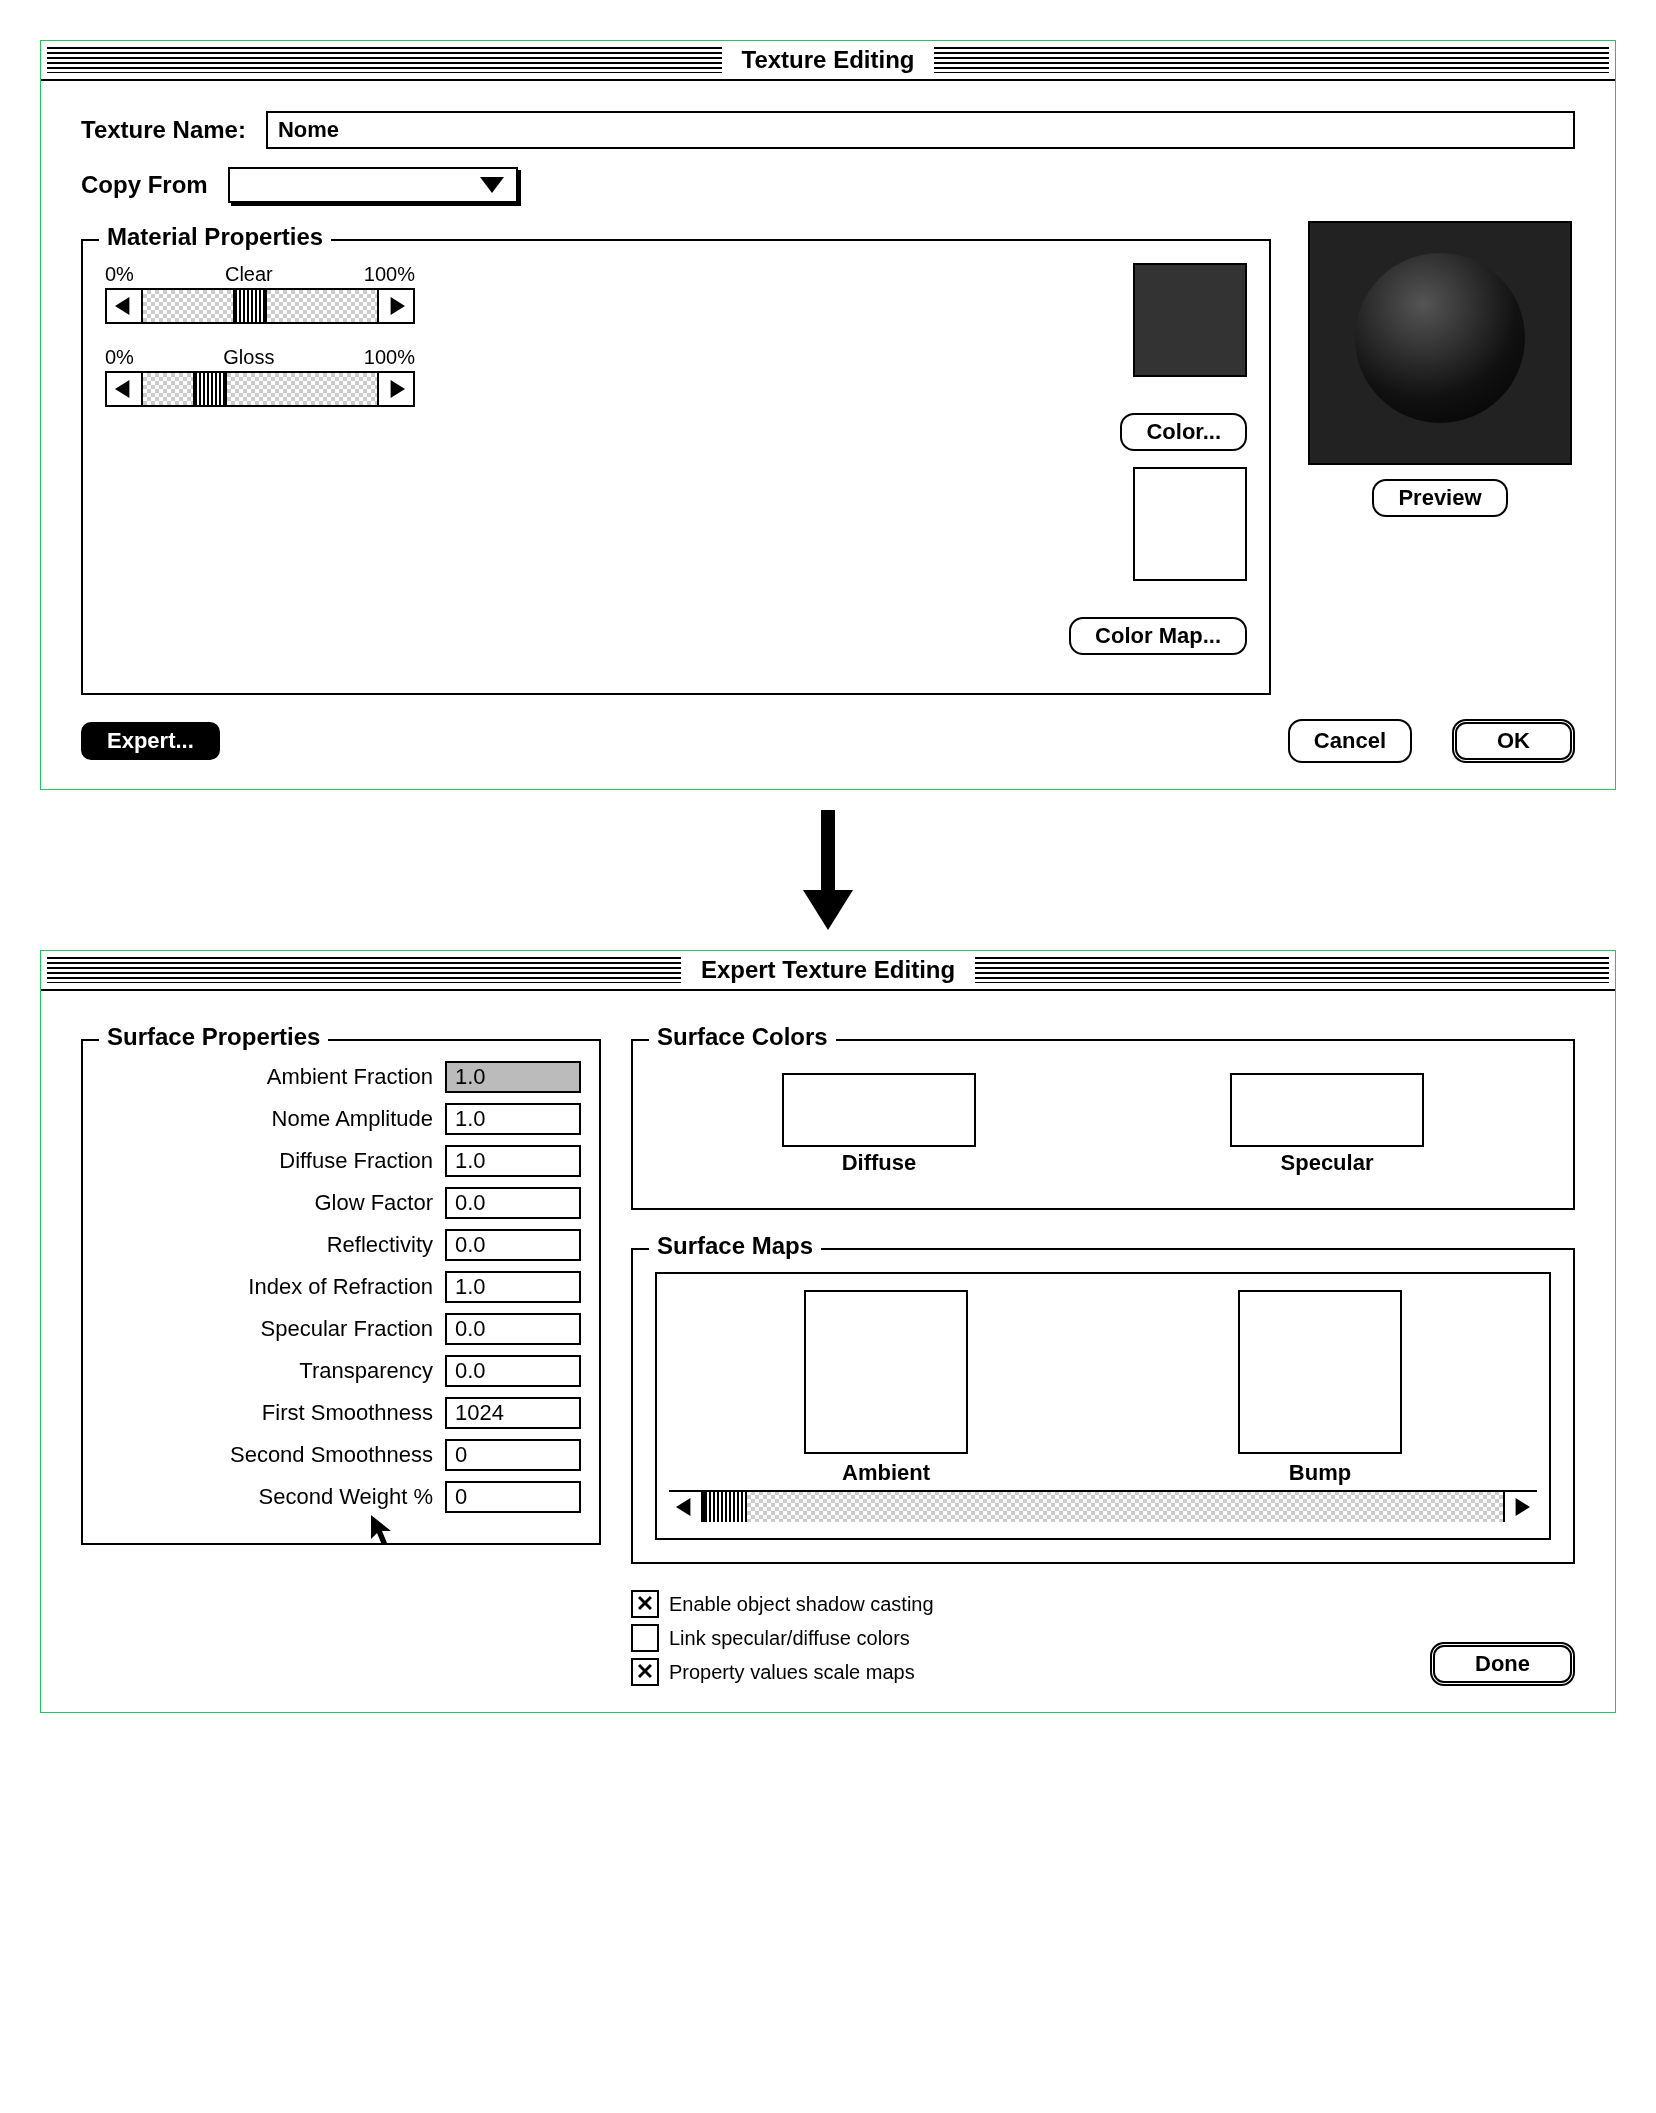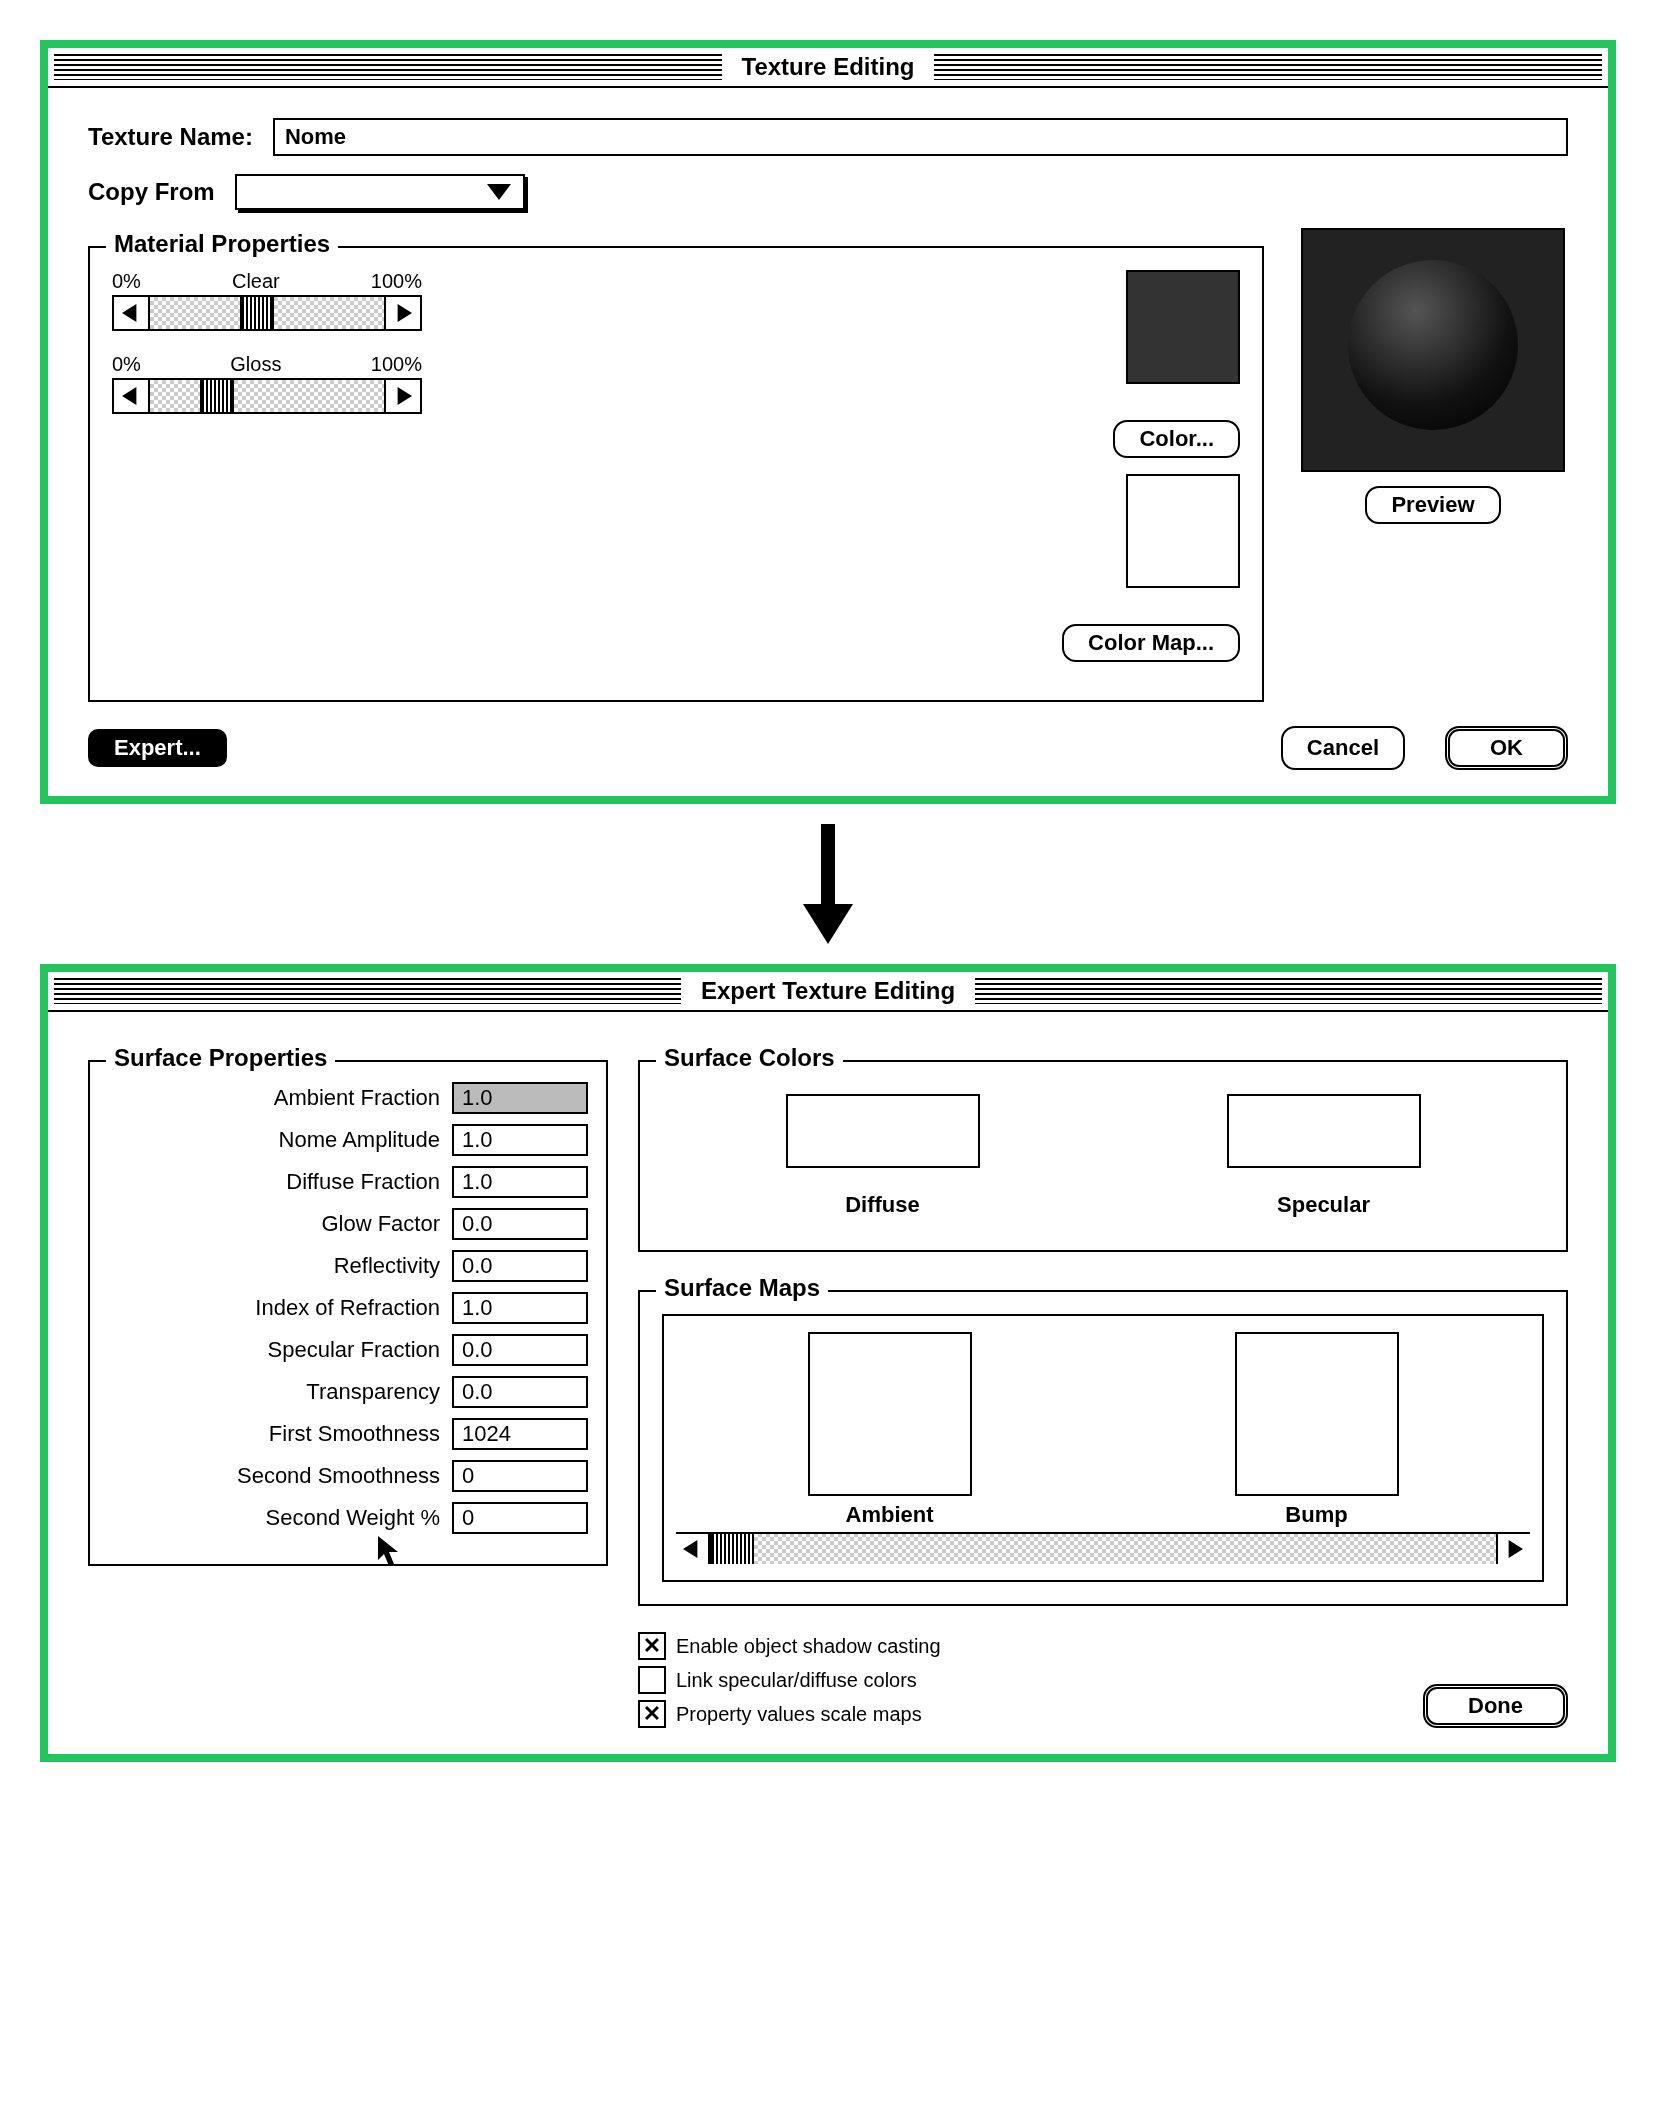--- a/index.html
+++ b/index.html
@@ -4,21 +4,21 @@
 <style>
 body {
   margin: 0;
   padding: 40px;
   font-family: Chicago, "Helvetica Neue", Arial, sans-serif;
   font-size: 22px;
   background: #fff;
   color: #000;
 }
 .window {
-  border: 8px solid #22c55e;
+  border: 1px solid #22c55e;
   background: #fff;
   margin-bottom: 40px;
 }
 .titlebar {
   display: flex;
   align-items: center;
   height: 38px;
   border-bottom: 2px solid #000;
   background: #fff;
 }
@@ -153,21 +153,21 @@
 .proprow input {
   width: 136px; height: 32px;
   border: 2px solid #000;
   font: inherit;
   padding: 0 8px;
   box-sizing: border-box;
 }
 .proprow input.sel { background:#bbb; }
 .rightcol { flex:1; display:flex; flex-direction:column; gap: 20px; }
 .colorswatches { display:flex; justify-content: space-around; padding: 10px 0; }
-.colorsw { display:flex; flex-direction:column; align-items:center; gap:24px; }
+.colorsw { display:flex; flex-direction:column; align-items:center; gap:3px; }
 .colorsw .box { width:190px; height:70px; border:2px solid #000; }
 .mapsinner { border:2px solid #000; padding: 16px 12px 16px 12px; }
 .mapswatches { display:flex; justify-content: space-around; margin-bottom: 4px; }
 .mapsw { display:flex; flex-direction:column; align-items:center; gap:6px; }
 .mapsw .box { width:160px; height:160px; border:2px solid #000; }
 .hscroll { height:30px; border-top:2px solid #000; display:flex; }
 .hscroll .arrowbtn { border:0; border-right: 2px solid #000; width:32px; }
 .hscroll .arrowbtn:last-child { border:0; border-left: 2px solid #000; }
 .hscroll .fill { flex:1; background: repeating-conic-gradient(#ccc 0% 25%, #fff 0% 50%) 0/8px 8px; display:flex; }
 .hscroll .fill .thumb { margin-left:0; width:40px; }

